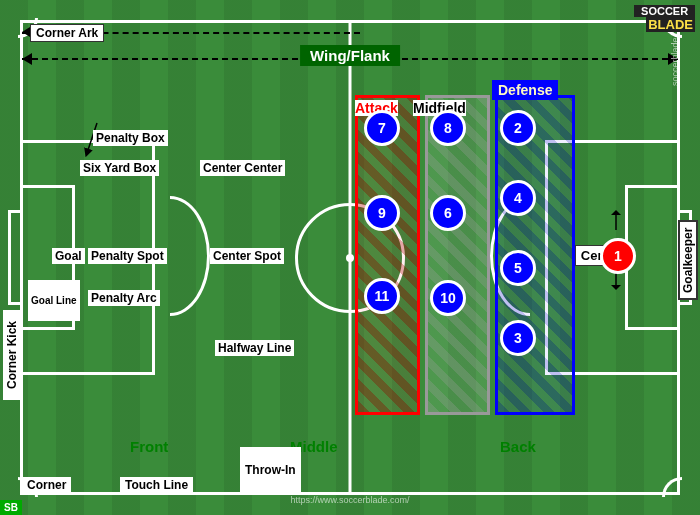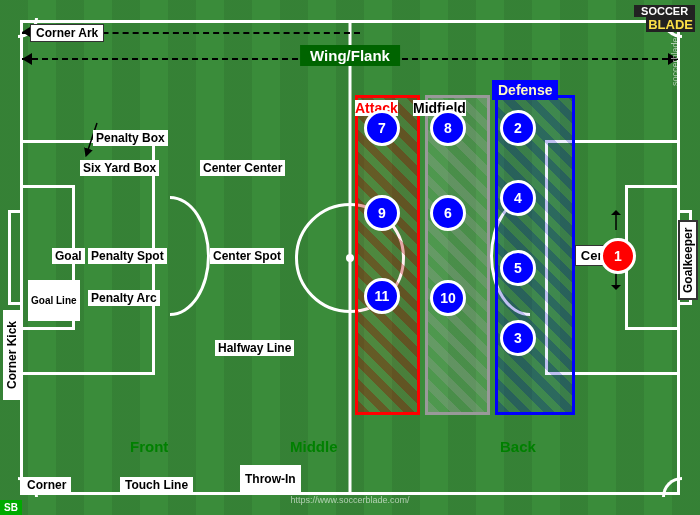--- a/index.html
+++ b/index.html
@@ -492,21 +492,21 @@
   </svg>
 
   <div class="corner-kick-label">
     <span>Corner Kick</span>
   </div>
 
   <div style="position:absolute;bottom:22px;left:22px;background:white;font-size:12px;font-weight:bold;padding:1px 5px;z-index:10;">Corner</div>
 
   <div style="position:absolute;bottom:22px;left:120px;background:white;font-size:12px;font-weight:bold;padding:1px 5px;z-index:10;">Touch Line</div>
 
-  <div style="position:absolute;bottom:22px;left:240px;background:white;font-size:12px;font-weight:bold;padding:7px 5px;z-index:10;">Throw-In</div>
+  <div style="position:absolute;bottom:22px;left:240px;background:white;font-size:12px;font-weight:bold;padding:16px 5px;z-index:10;">Throw-In</div>
 
   <div class="section-label" style="left:130px;">Front</div>
   <div class="section-label" style="left:290px;">Middle</div>
   <div class="section-label" style="left:500px;">Back</div>
 
   <div class="logo">
     <div class="logo-soccer">SOCCER</div>
     <div class="logo-blade">BLADE</div>
   </div>
 

